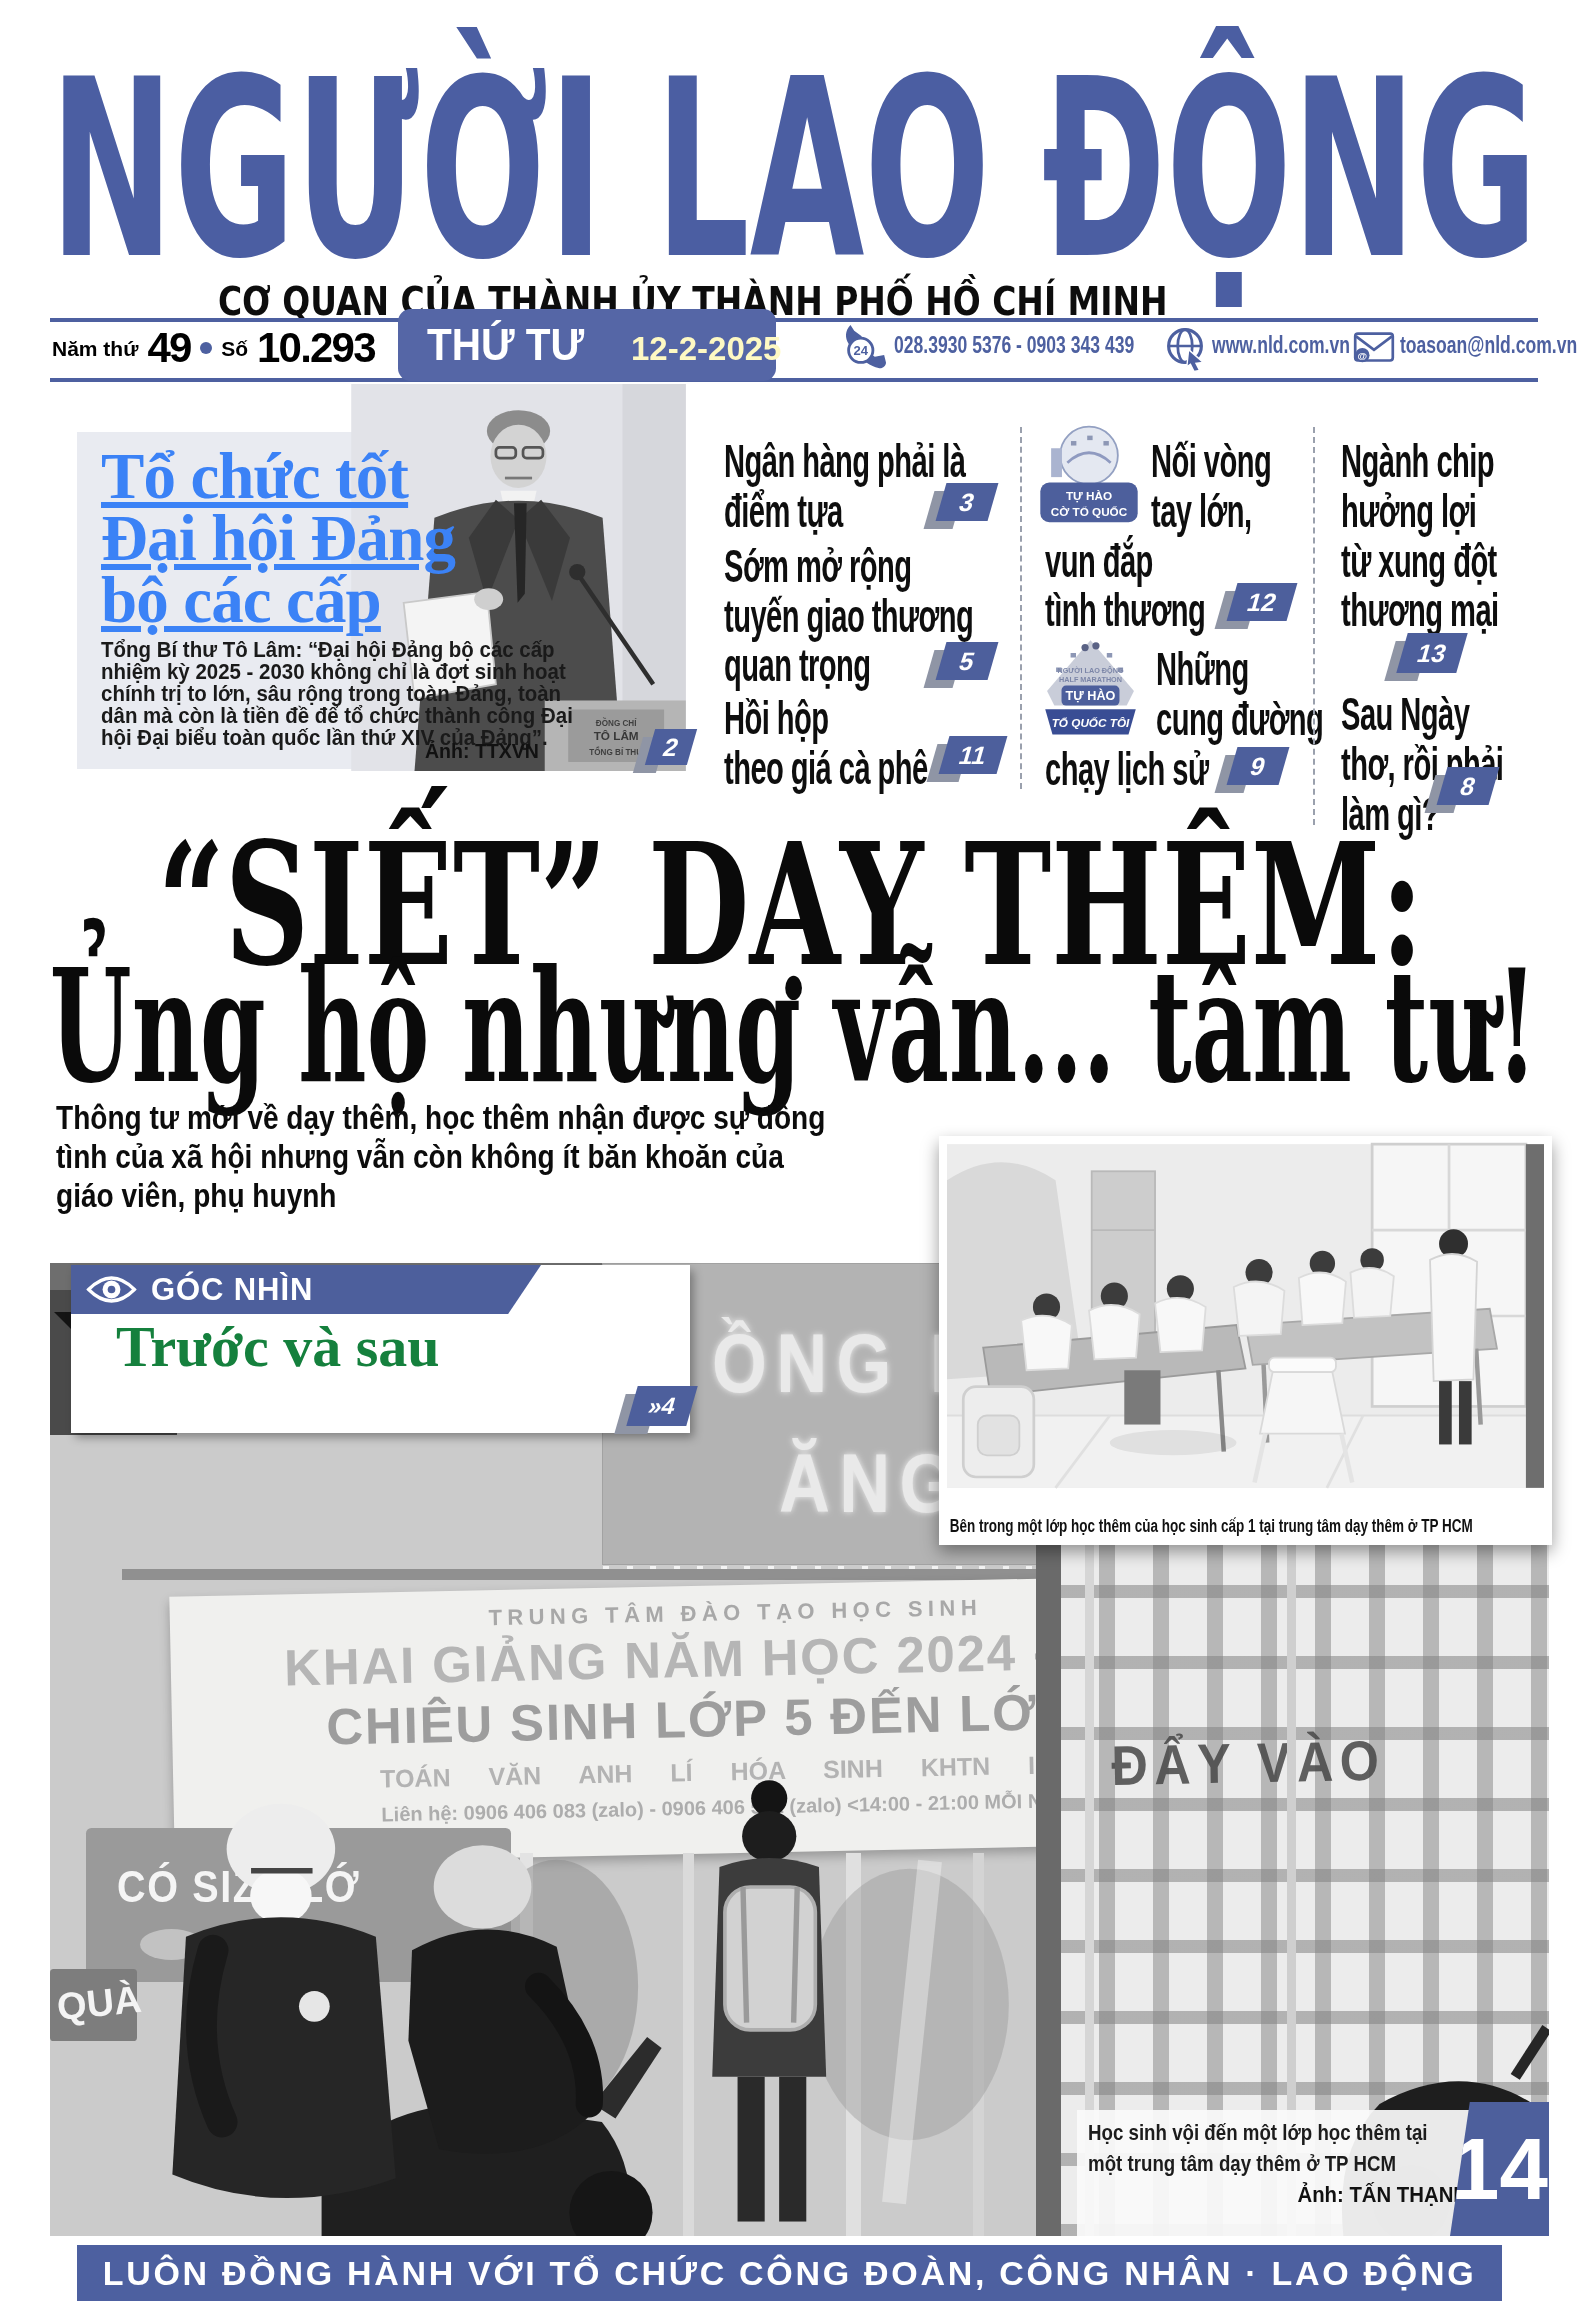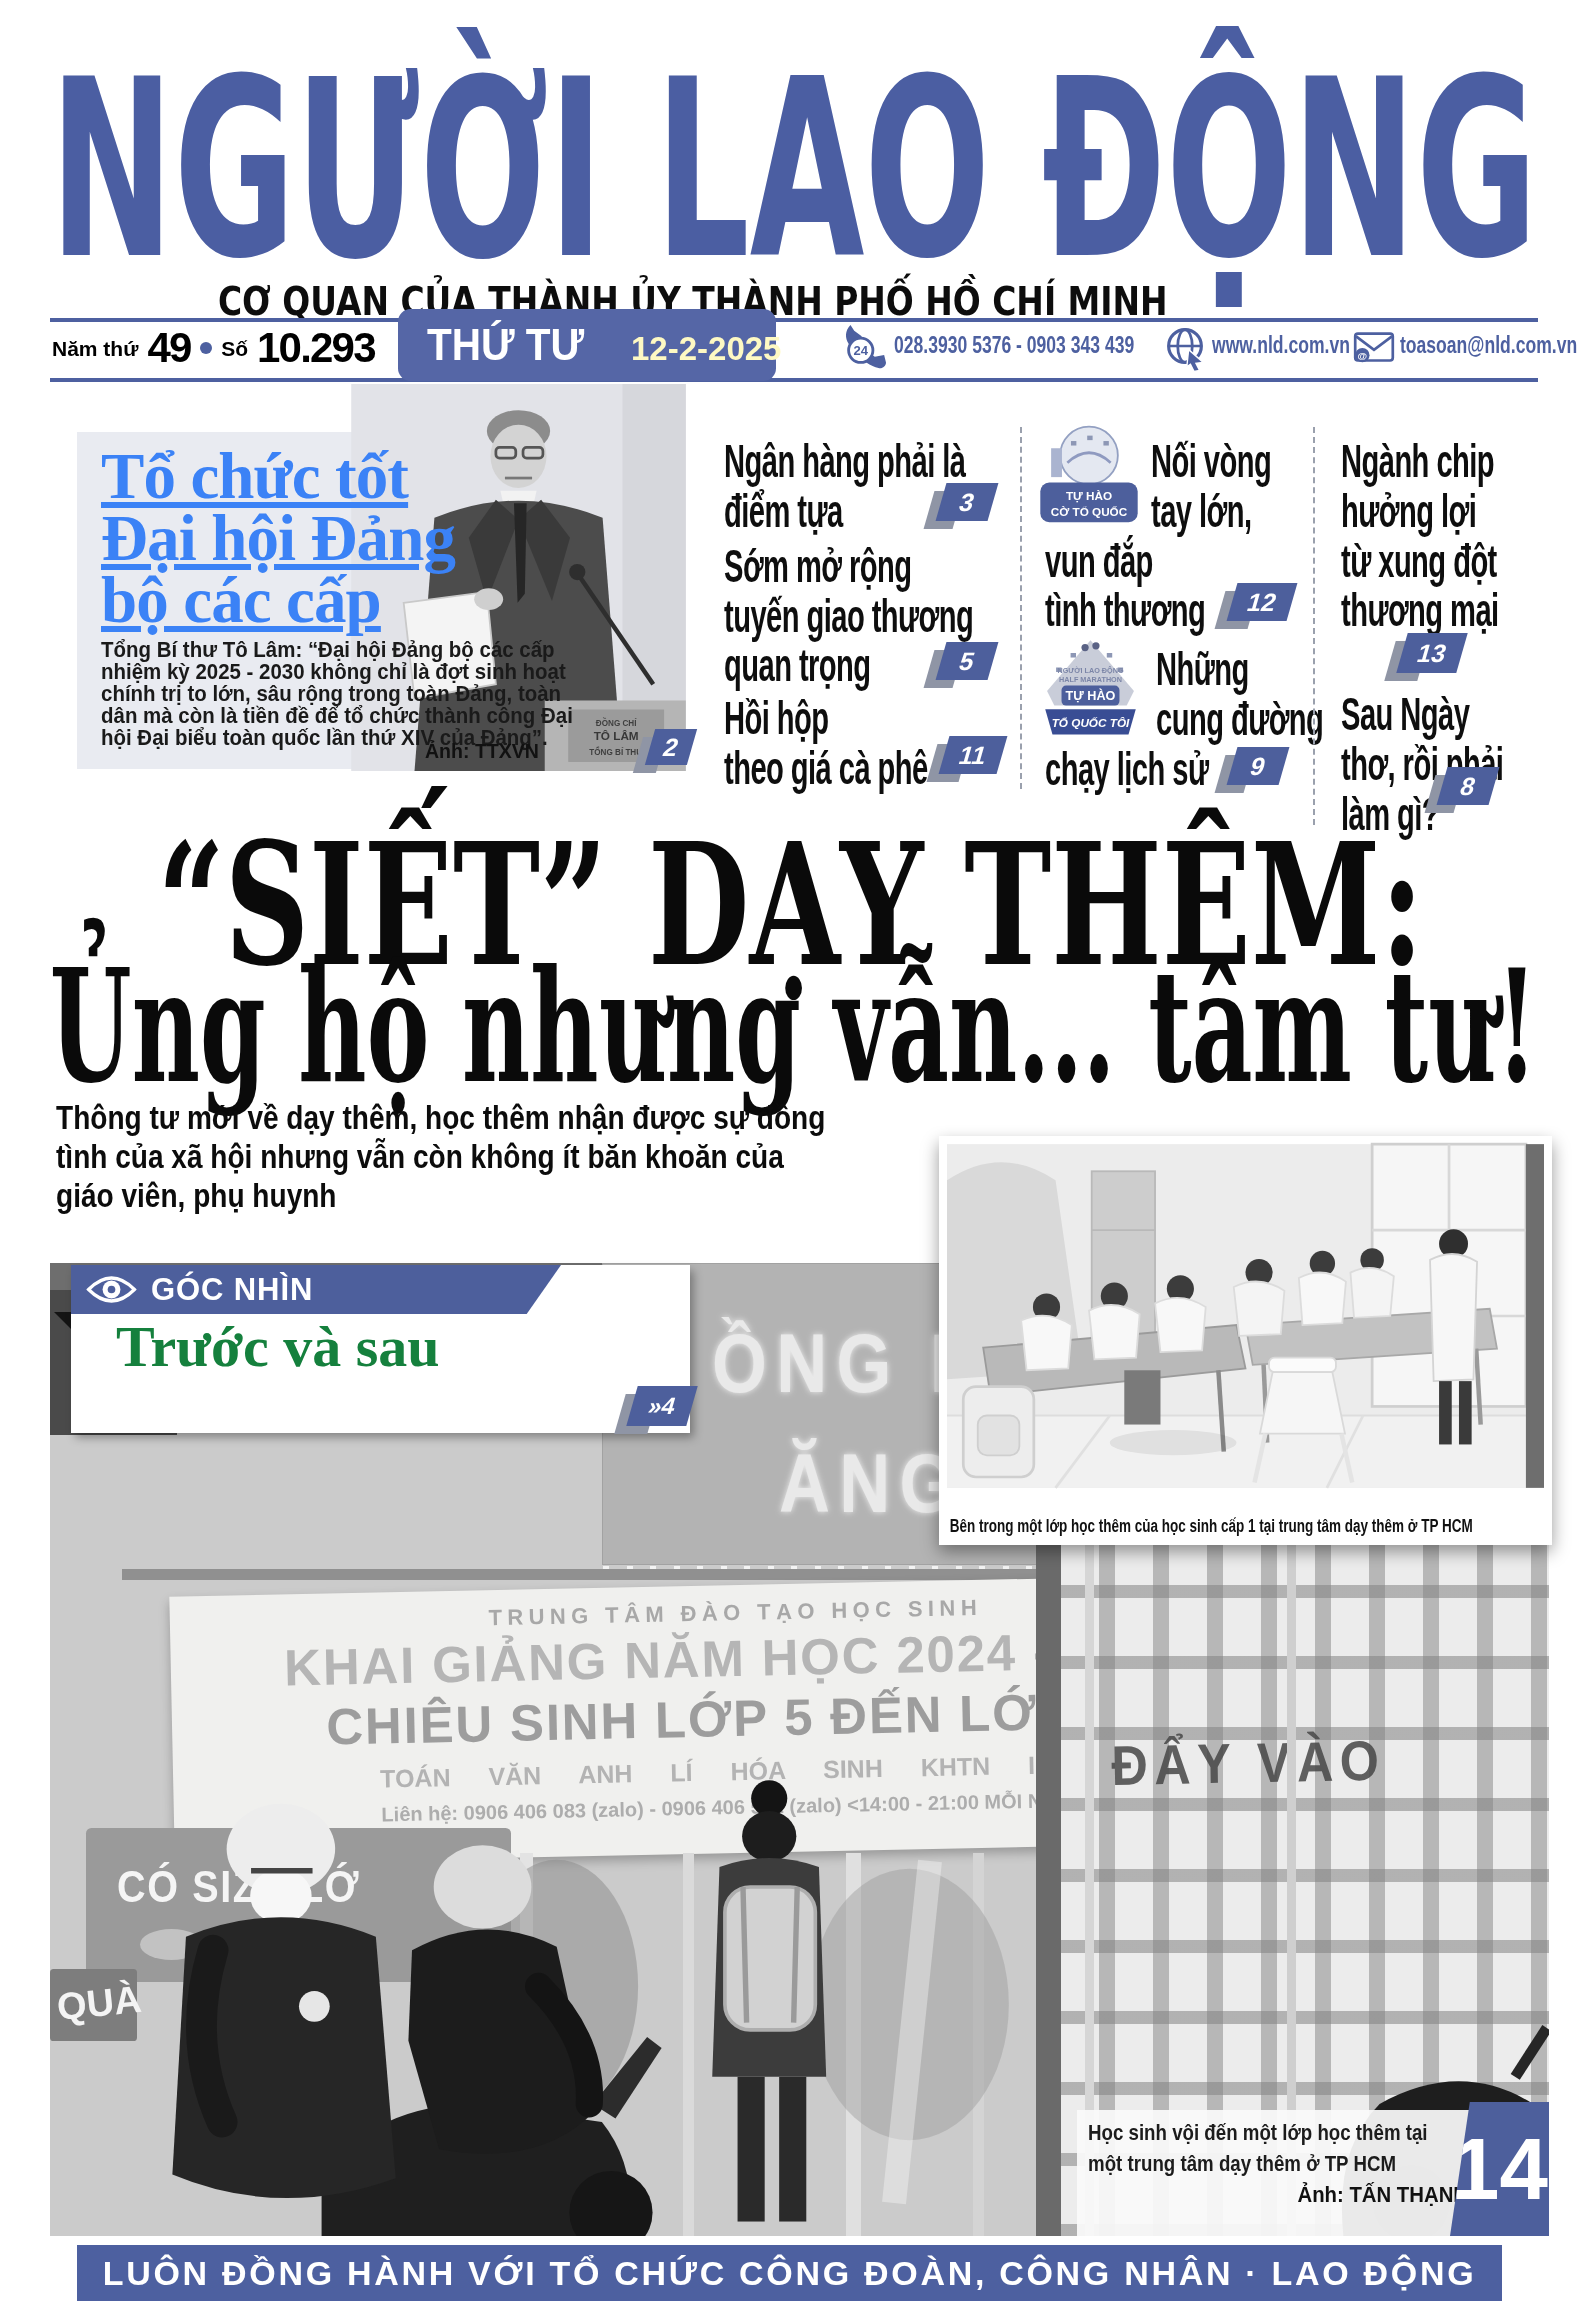--- a/index.html
+++ b/index.html
@@ -23,21 +23,21 @@
   .lead-panel{position:absolute;background:#e9ebf1;}
   .lead-title{position:absolute;font:800 65px/62px "Liberation Serif","DejaVu Serif",serif;
               color:#3b82f6;letter-spacing:-0.9px;text-decoration:underline;}
   .lead-body{position:absolute;font:bold 22px/22px "Liberation Sans","DejaVu Sans",sans-serif;
              color:#1a1a1a;transform:scaleX(.93);transform-origin:left top;}
   .dashdiv{position:absolute;border-left:2.7px dashed #9aa0ad;width:0;}
   .deck{position:absolute;font:bold 33px/39px "Liberation Sans","DejaVu Sans",sans-serif;
         color:#0c0c0c;transform:scaleX(.85);transform-origin:left top;}
   
   .gn-panel{position:absolute;background:#fff;box-shadow:3.6px 5.4px 9px rgba(0,0,0,.35);}
-  .gn-tab{position:absolute;background:#4d5f9c;clip-path:polygon(0 0,100% 0,93% 100%,0 100%);padding-left:20px;}
+  .gn-tab{position:absolute;background:#4d5f9c;clip-path:polygon(0 0,100% 0,93% 100%,0 100%);}
   .gn-fold{position:absolute;width:0;height:0;border-top:23.5px solid #141414;border-left:23.5px solid transparent;}
   .gn-title{position:absolute;font:800 58px/52px "Liberation Serif","DejaVu Serif",serif;color:#15803d;}
   
   .street{position:absolute;background:#cbcbcb;overflow:hidden;}
   .neon{position:absolute;background:#b3b3b3;border:1.8px solid #a2a2a2;}
   .neon:after{content:"";position:absolute;left:0;right:0;bottom:-11px;height:9px;
               background:repeating-linear-gradient(90deg,#f3f3f3 0 6.3px,transparent 6.3px 23.5px);}
   .neontext{position:absolute;font-weight:bold;color:#efefef;letter-spacing:11px;opacity:.9;
             text-shadow:0 0 7.2px rgba(255,255,255,.9);transform:scaleX(.85);transform-origin:left top;white-space:nowrap;}
   .banner{position:absolute;background:#f0f0ee;box-shadow:0 5.4px 11px rgba(0,0,0,.25);

